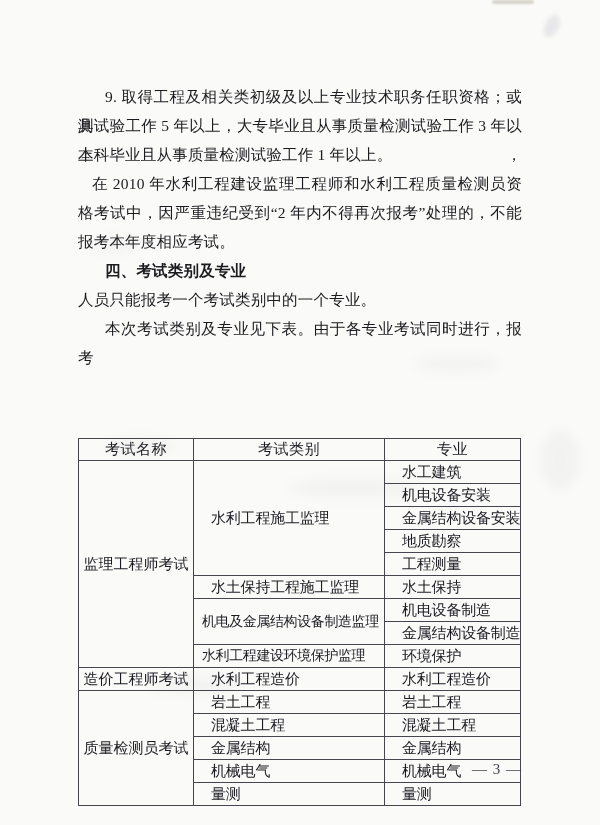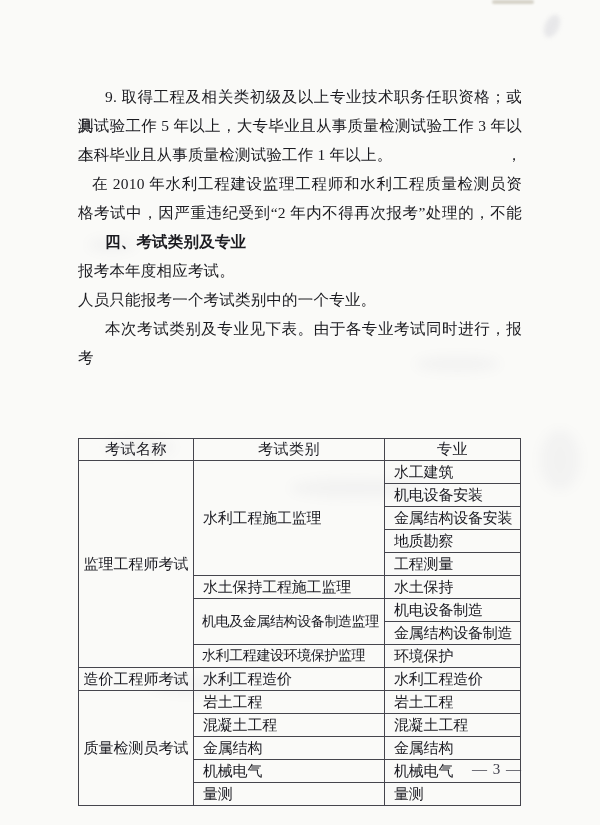--- a/index.html
+++ b/index.html
@@ -38,21 +38,21 @@
     top: 401px;
     width: 442px;
     border-collapse: collapse;
     table-layout: fixed;
     margin-top: 37px;
   }
   table.exam td {
     border: 1px solid #45454d;
     font-size: 15px;
     height: 22px;
-    padding: 0 3px 0 9px;
+    padding: 0 3px 0 17px;
     vertical-align: middle;
     white-space: nowrap;
     letter-spacing: -0.2px;
     color: #1b1b22;
     overflow: hidden;
   }
   table.exam tr.hd td {
     height: 21px;
     text-align: center;
     padding: 0;
@@ -107,22 +107,22 @@
   <div class="art blob b4"></div>
   <div class="art blob b5"></div>
   <div class="art blob b6"></div>
 
   <div class="content">
     <div class="line ind j">9. 取得工程及相关类初级及以上专业技术职务任职资格；或具</div>
     <div class="line j">测试验工作 5 年以上，大专毕业且从事质量检测试验工作 3 年以上，</div>
     <div class="line">本科毕业且从事质量检测试验工作 1 年以上。</div>
     <div class="line ind2 j">在 2010 年水利工程建设监理工程师和水利工程质量检测员资</div>
     <div class="line j">格考试中，因严重违纪受到“2 年内不得再次报考”处理的，不能</div>
+    <div class="line">报考本年度相应考试。</div>
     <div class="line ind bold">四、考试类别及专业</div>
-    <div class="line">报考本年度相应考试。</div>
     <div class="line">人员只能报考一个考试类别中的一个专业。</div>
     <div class="line ind j">本次考试类别及专业见下表。由于各专业考试同时进行，报考</div>
   </div>
 
   <table class="exam">
     <colgroup>
       <col style="width:115px">
       <col style="width:191px">
       <col style="width:136px">
     </colgroup>

